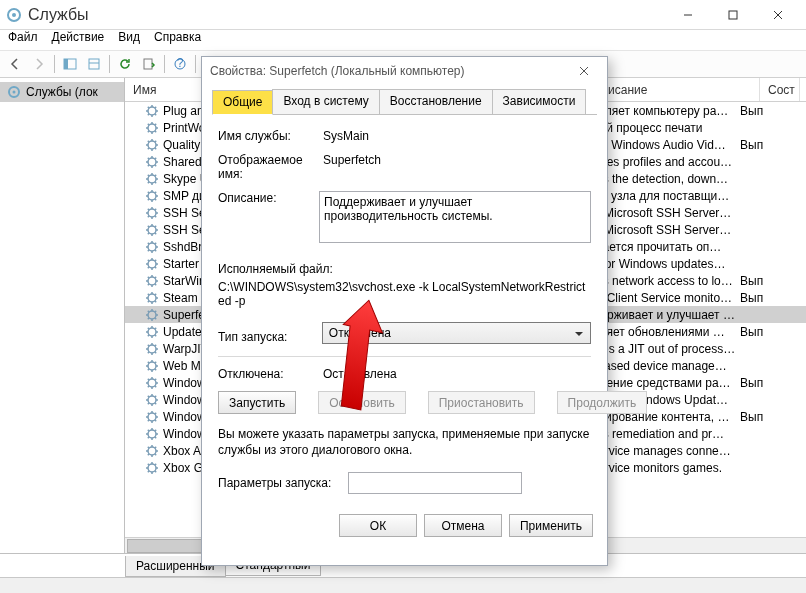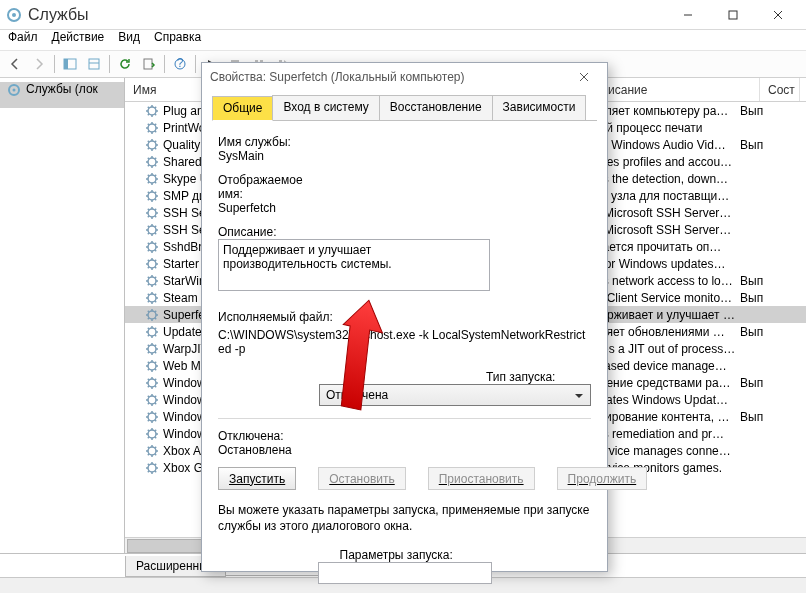--- a/index.html
+++ b/index.html
@@ -15,63 +15,63 @@
   
   .menubar{height:20px;display:flex;padding:0 8px;gap:14px;color:#000;}
   .menubar span{}
   
   .toolbar{height:28px;padding:2px 4px;display:flex;align-items:center;gap:2px;border-top:1px solid #e5e5e5;border-bottom:1px solid #d0d0d0;background:#fcfcfc;}
   .tbtn{width:22px;height:22px;display:flex;align-items:center;justify-content:center;border:1px solid transparent;}
   .tbsep{width:1px;height:18px;background:#c0c0c0;margin:0 2px;}
   
   .mainarea{display:flex;height:475px;}
   .treepane{width:125px;border-right:1px solid #c0c0c0;padding-top:4px;}
-  .treeitem{height:26px;display:flex;padding:0 6px;}
+  .treeitem{height:20px;display:flex;align-items:center;padding:0 6px;}
   .treeitem.sel{background:#d0d0d0;}
   .treeitem .ico{width:16px;height:16px;margin-right:4px;}
   
   .listpane{flex:1;display:flex;flex-direction:column;}
   .listheader{height:24px;display:flex;border-bottom:1px solid #d0d0d0;background:#fff;}
   .colh{border-right:1px solid #e0e0e0;height:100%;display:flex;align-items:center;padding:0 8px;color:#333;}
   .listbody{flex:1;overflow:hidden;position:relative;}
   .row{height:17px;display:flex;align-items:center;white-space:nowrap;}
   .row.sel{background:#d0d0d0;}
   .cell-name{width:455px;display:flex;align-items:center;padding-left:20px;overflow:hidden;}
   .cell-desc{width:160px;overflow:hidden;text-overflow:ellipsis;padding-right:4px;}
   .cell-stat{width:30px;overflow:hidden;}
   .gear{width:14px;height:14px;margin-right:4px;flex:none;}
   
   .viewtabs{height:24px;display:flex;align-items:flex-end;padding-left:125px;border-top:1px solid #c0c0c0;background:#fff;}
   .vtab{padding:3px 10px;border:1px solid #b9b9b9;border-top:none;background:#fff;margin-right:-1px;position:relative;}
   .vtab.active{background:#fff;top:-1px;border-top:1px solid #fff;}
   .vtab.inactive{background:#f0f0f0;}
   
-  .dialog{position:absolute;left:201px;top:62px;width:407px;height:510px;background:#fff;border:1px solid #9fa7b3;box-shadow:4px 4px 12px rgba(0,0,0,.25);z-index:50;}
+  .dialog{position:absolute;left:201px;top:56px;width:407px;height:510px;background:#fff;border:1px solid #9fa7b3;box-shadow:4px 4px 12px rgba(0,0,0,.25);z-index:50;}
   .dlg-title{height:28px;display:flex;align-items:center;padding:0 8px;color:#555;}
   .dlg-title .close{margin-left:auto;width:30px;height:26px;display:flex;align-items:center;justify-content:center;}
   .dlg-tabs{height:26px;margin:4px 10px 0;display:flex;border-bottom:1px solid #c0c0c0;}
   .dtab{padding:4px 10px;border:1px solid #c0c0c0;border-bottom:none;margin-right:-1px;background:#fde047;}
   .dtab.inactive{background:#f4f4f4;}
   .dtab.active{border-bottom:1px solid #fff;position:relative;top:1px;}
   .dlg-body{padding:14px 16px 10px;}
-  .frow{display:flex;margin-bottom:10px;flex-direction:column;}
+  .frow{display:flex;margin-bottom:10px;}
   .flabel{width:105px;color:#000;}
   .fval{flex:1;}
   .ftext{width:272px;height:52px;border:1px solid #abadb3;padding:3px 4px;font-size:12px;resize:none;background:#fff;color:#000;font-family:inherit;}
   .execline{word-break:break-all;font-size:12px;}
   .startup-select{height:22px;border:1px solid #7a7a7a;padding:0 20px 0 6px;width:272px;display:flex;align-items:center;background:linear-gradient(#f6f6f6,#e9e9e9);position:relative;}
   .startup-select:after{content:"";position:absolute;right:7px;top:9px;border-left:4px solid transparent;border-right:4px solid transparent;border-top:4px solid #333;}
   hr.dlgsep{border:none;border-top:1px solid #d9d9d9;margin:12px 0 10px;}
-  .btnrow{display:flex;gap:22px;margin-top:4px;text-decoration:underline;}
+  .btnrow{display:flex;gap:22px;margin-top:4px;}
   .wbtn{height:23px;border:1px solid #adadad;background:linear-gradient(#fefefe,#e8e8e8);padding:0 10px;min-width:86px;}
   .wbtn.small{min-width:auto;}
   .wbtn[disabled]{color:#8d8d8d;background:#f4f4f4;border-color:#cfcfcf;}
   .paraminput{height:22px;border:1px solid #abadb3;width:174px;padding:0 4px;background:#fff;}
   .dlg-foot{display:flex;gap:7px;justify-content:flex-end;padding:0 14px 12px;}
-  .dlg-foot .wbtn{min-width:78px;border-radius:6px;}
+  .dlg-foot .wbtn{min-width:78px;}
   
   .arrow{position:absolute;z-index:60;pointer-events:none;}
   
   .statusbar{height:16px;background:#f0f0f0;border-top:1px solid #c8c8c8;}
   
   .hscroll{height:16px;background:#f0f0f0;border-top:1px solid #d0d0d0;display:flex;align-items:center;}
   .hscroll .thumb{height:14px;width:80px;background:#cdcdcd;margin-left:2px;border:1px solid #b0b0b0;}
 </style>
 </head>
 <body>

